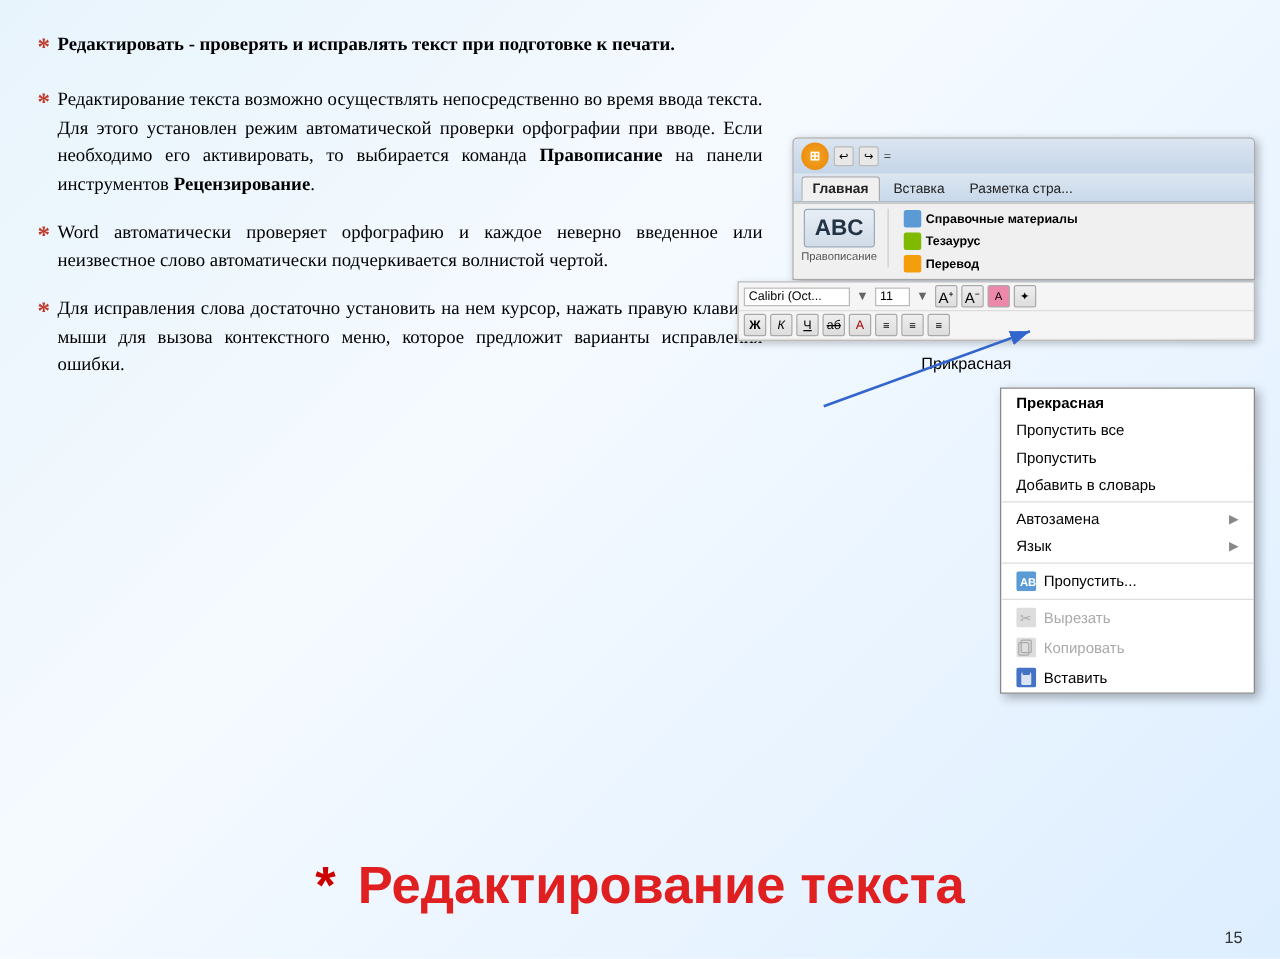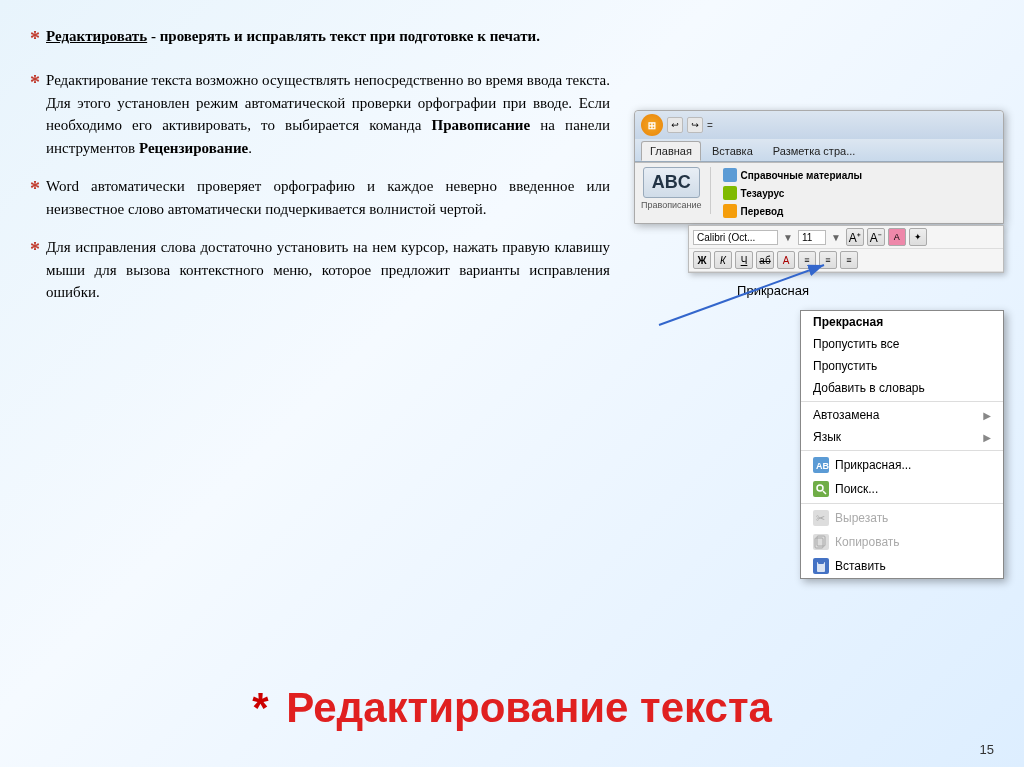--- a/index.html
+++ b/index.html
@@ -44,21 +44,20 @@
       margin-top: -2px;
       flex-shrink: 0;
     }
 
     .bullet-text {
       flex: 1;
       color: #000;
     }
 
     .underline-bold {
-      text-decoration: underline;
       font-weight: bold;
       margin-top: 16px;
     }
 
     .bold-text {
       font-weight: bold;
       margin-top: 36px;
     }
 
     
@@ -123,20 +122,21 @@
       color: #222;
       cursor: pointer;
       border: 1px solid transparent;
     }
 
     .ribbon-tab.active {
       background: #f0f0f0;
       border: 1px solid #aaa;
       border-bottom: 1px solid #f0f0f0;
       border-radius: 3px 3px 0 0;
+      font-weight: bold;
     }
 
     .ribbon-content {
       background: #f0f0f0;
       border-top: 1px solid #bbb;
       padding: 4px 6px;
       display: flex;
       gap: 8px;
       align-items: flex-start;
     }
@@ -194,21 +194,21 @@
       background: #7aacdc;
       border-radius: 2px;
       display: inline-block;
     }
 
     
     .formatting-bar {
       position: absolute;
       top: 225px;
       right: 20px;
-      width: 316px;
+      width: 414px;
       background: #f5f5f5;
       border: 1px solid #bbb;
       font-family: Arial, sans-serif;
       font-size: 11px;
       box-shadow: 2px 2px 6px rgba(0,0,0,0.25);
     }
 
     .format-row {
       display: flex;
       align-items: center;
@@ -489,31 +489,21 @@
       </div>
       <span class="arrow-right">▶</span>
     </div>
     <div class="ctx-separator"></div>
     <div class="ctx-item">
       <div class="ctx-item-row">
         <svg class="ctx-icon" viewBox="0 0 16 16" width="16" height="16">
           <rect width="16" height="16" rx="2" fill="#5b9bd5"></rect>
           <text x="3" y="12" font-size="9" fill="white" font-weight="bold">ABC</text>
         </svg>
-        <span>Прикрасная...</span>
-      </div>
-    </div>
-    <div class="ctx-item">
-      <div class="ctx-item-row">
-        <svg class="ctx-icon" viewBox="0 0 16 16" width="16" height="16">
-          <rect width="16" height="16" rx="2" fill="#70ad47"></rect>
-          <circle cx="7" cy="7" r="3" stroke="white" stroke-width="1.5" fill="none"></circle>
-          <line x1="10" y1="10" x2="13" y2="13" stroke="white" stroke-width="1.5"></line>
-        </svg>
-        <span>Поиск...</span>
+        <span>Пропустить...</span>
       </div>
     </div>
     <div class="ctx-separator"></div>
     <div class="ctx-item disabled">
       <div class="ctx-item-row">
         <svg class="ctx-icon" viewBox="0 0 16 16" width="16" height="16">
           <rect width="16" height="16" rx="2" fill="#ddd"></rect>
           <text x="3" y="12" font-size="11" fill="#aaa">✂</text>
         </svg>
         <span>Вырезать</span>

